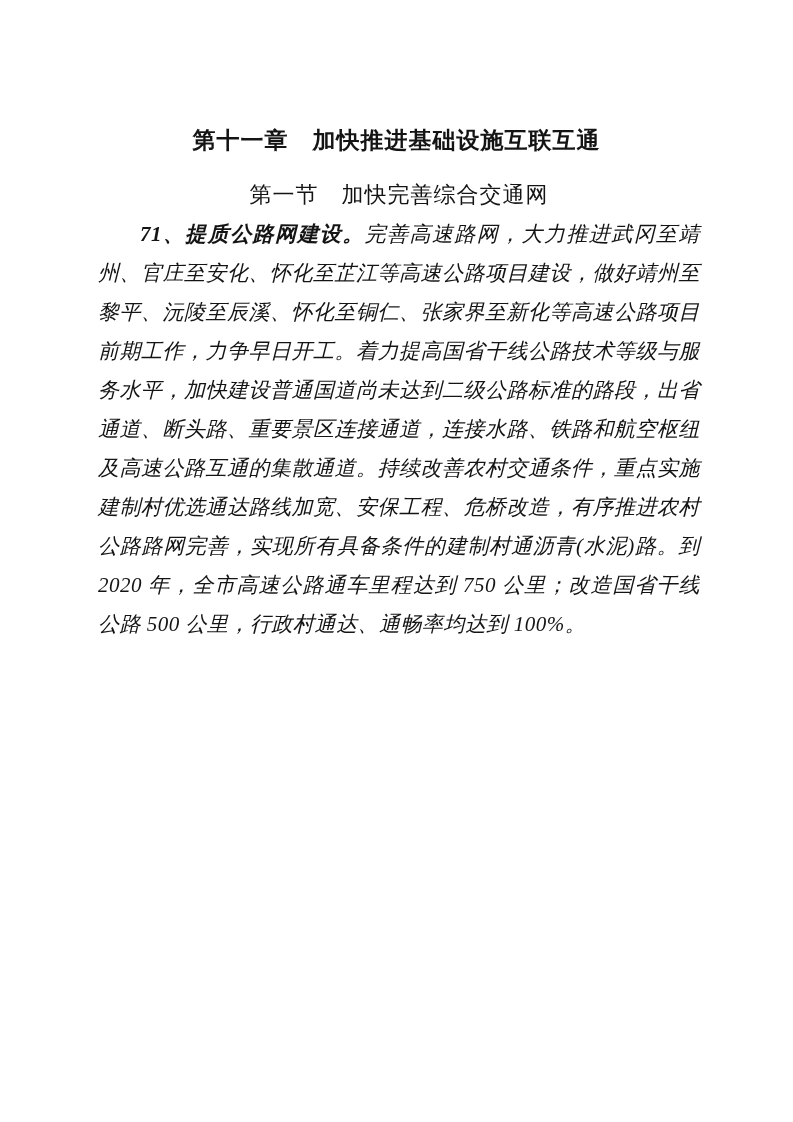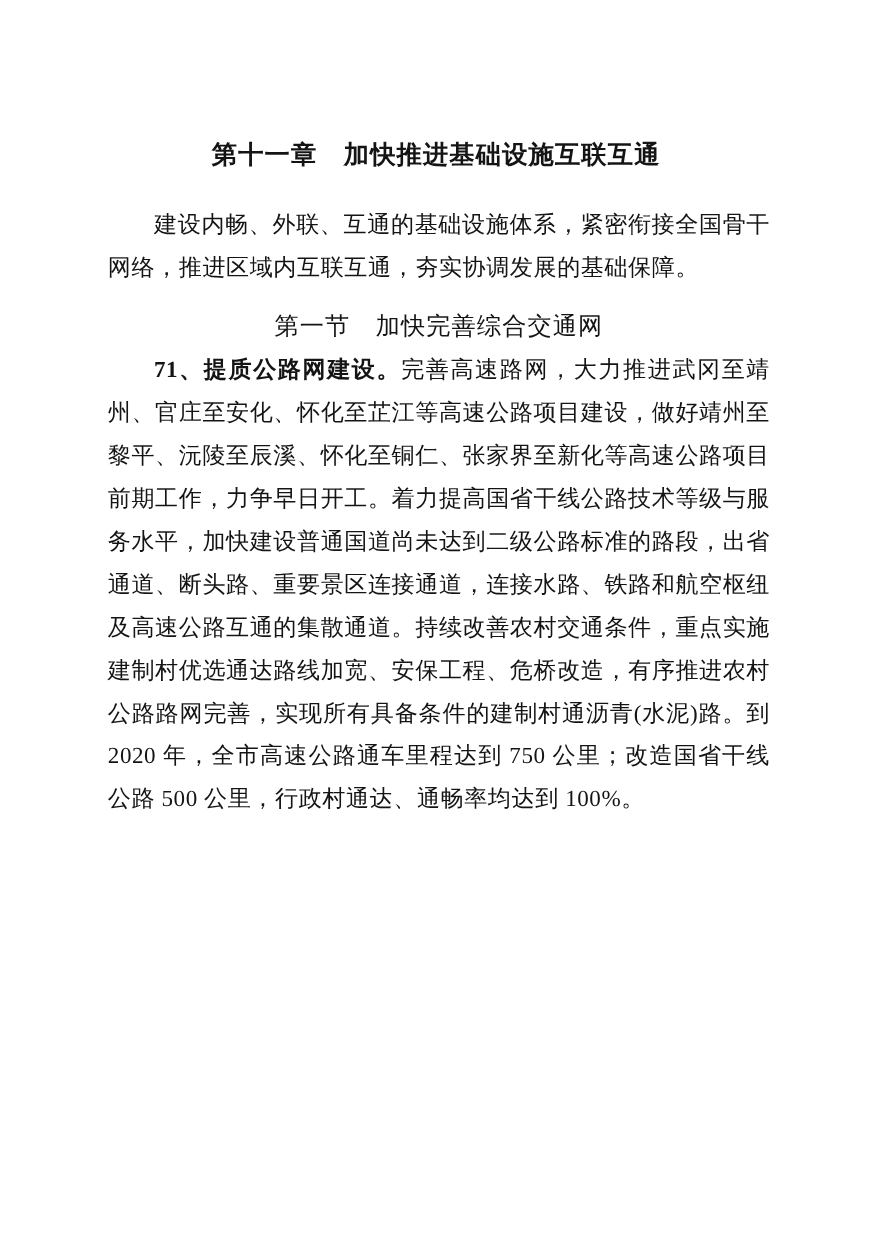--- a/index.html
+++ b/index.html
@@ -49,20 +49,21 @@
     font-size: 22px;
     line-height: 40px;
     letter-spacing: 1px;
     white-space: pre;
   }
   .para-70 {
     margin-top: 17px;
   }
   .para-71 {
     margin-top: 0;
+    font-style: italic;
   }
   .lead {
     font-weight: bold;
   }
   .page-number {
     position: absolute;
     left: 0;
     right: 0;
     top: 1026px;
     text-align: center;
@@ -73,21 +74,20 @@
 </style>
 </head>
 <body>
 
 <div class="page">
 
   <h1 class="chapter-title">第十一章　加快推进基础设施互联互通</h1>
 
   <div class="content">
 
-    <p class="para intro-para">建设内畅、外联、互通的基础设施体系，紧密衔接全国骨干网络，推进区域内互联互通，夯实协调发展的基础保障。</p>
 
     <h2 class="section-title">第一节　加快完善综合交通网</h2>
 
 
     <p class="para para-71"><span class="lead">71、提质公路网建设。</span><span>完善高速路网，大力推进武冈至靖州、官庄至安化、怀化至芷江等高速公路项目建设，做好靖州至黎平、沅陵至辰溪、怀化至铜仁、张家界至新化等高速公路项目前期工作，力争早日开工。着力提高国省干线公路技术等级与服务水平，加快建设普通国道尚未达到二级公路标准的路段，出省通道、断头路、重要景区连接通道，连接水路、铁路和航空枢纽及高速公路互通的集散通道。持续改善农村交通条件，重点实施建制村优选通达路线加宽、安保工程、危桥改造，有序推进农村公路路网完善，实现所有具备条件的建制村通沥青(水泥)路。到 2020 年，全市高速公路通车里程达到 750 公里；改造国省干线公路 500 公里，行政村通达、通畅率均达到 100%。</span></p>
 
   </div>
 
   <div class="page-number">53</div>
 

